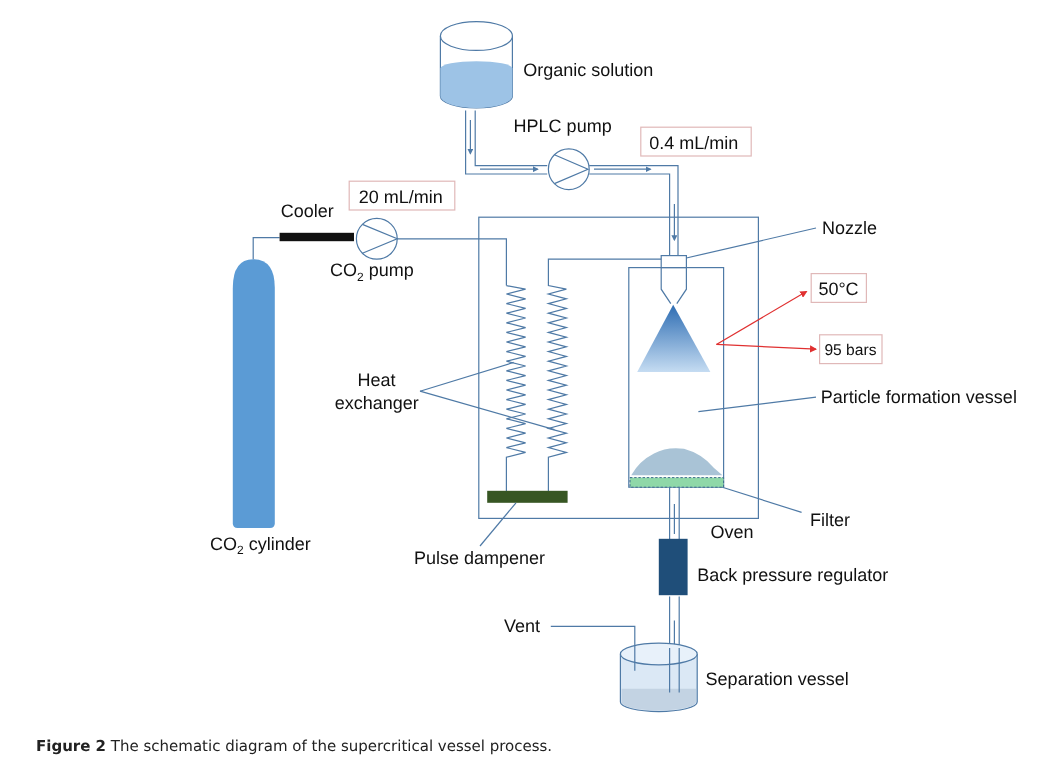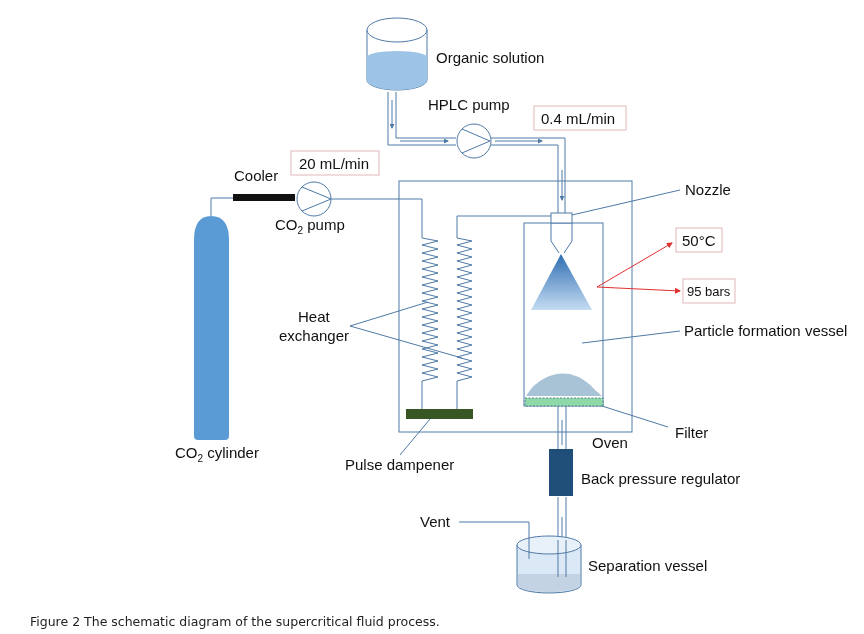--- a/index.html
+++ b/index.html
@@ -2,21 +2,21 @@
 <html><head>
 <meta charset="utf-8">
 <style>
   html, body { margin:0; padding:0; background:#ffffff; }
   body { width:864px; height:634px; position:relative; overflow:hidden; font-family:"Liberation Sans", sans-serif; }
   svg#diagram { position:absolute; left:0; top:0; }
   .lbl { font-family:"Liberation Sans", sans-serif; font-size:15px; fill:#111; }
   .lbl-sm { font-family:"Liberation Sans", sans-serif; font-size:13px; fill:#111; }
   .sub { font-size:10px; }
   .caption { position:absolute; left:30px; top:614px; font-family:"DejaVu Sans", sans-serif; font-size:12.5px; color:#222; white-space:nowrap; }
-  .caption b { font-weight:normal;text-align:center; }
+  .caption b { font-weight:bold;text-align:center; }
 </style>
 </head>
 <body>
 
 <svg id="diagram" width="864" height="634" viewBox="0 0 864 634">
   <defs>
     <linearGradient id="sprayGrad" x1="0" y1="0" x2="0" y2="1">
       <stop offset="0" stop-color="#2e6db3"></stop>
       <stop offset="1" stop-color="#c5dcf2"></stop>
     </linearGradient>
@@ -150,14 +150,14 @@
   <text class="lbl-sm" x="687" y="296">95 bars</text>
 
   <line x1="582" y1="343" x2="680" y2="331" stroke="#4f7aa6" stroke-width="1"></line>
   <text class="lbl" x="684" y="336">Particle formation vessel</text>
 
   <line x1="602" y1="406" x2="668" y2="427" stroke="#4f7aa6" stroke-width="1"></line>
   <text class="lbl" x="675" y="438">Filter</text>
 </svg>
 
 <div class="caption">
-  <b>Figure 2</b><span> The schematic diagram of the supercritical fluid process.</span>
+  <b>Figure 2</b><span> The schematic diagram of the supercritical vessel process.</span>
 </div>
 
 </body></html>

